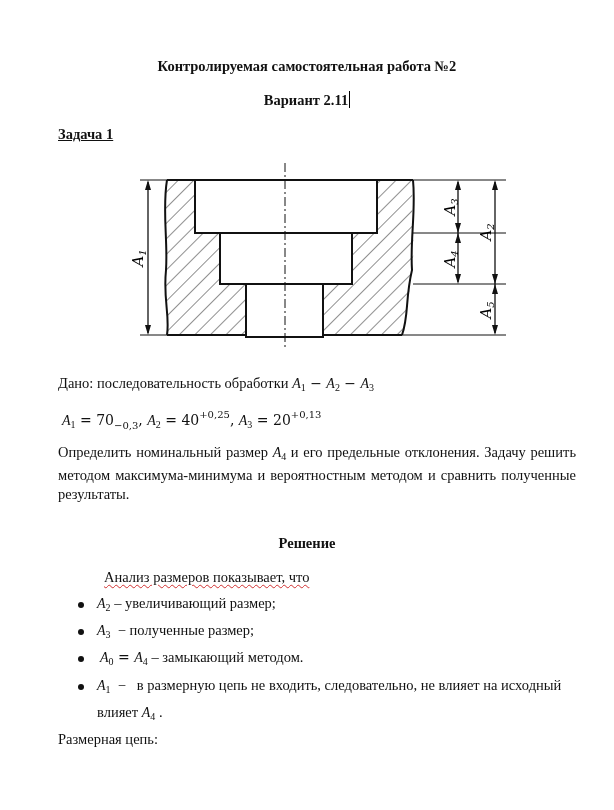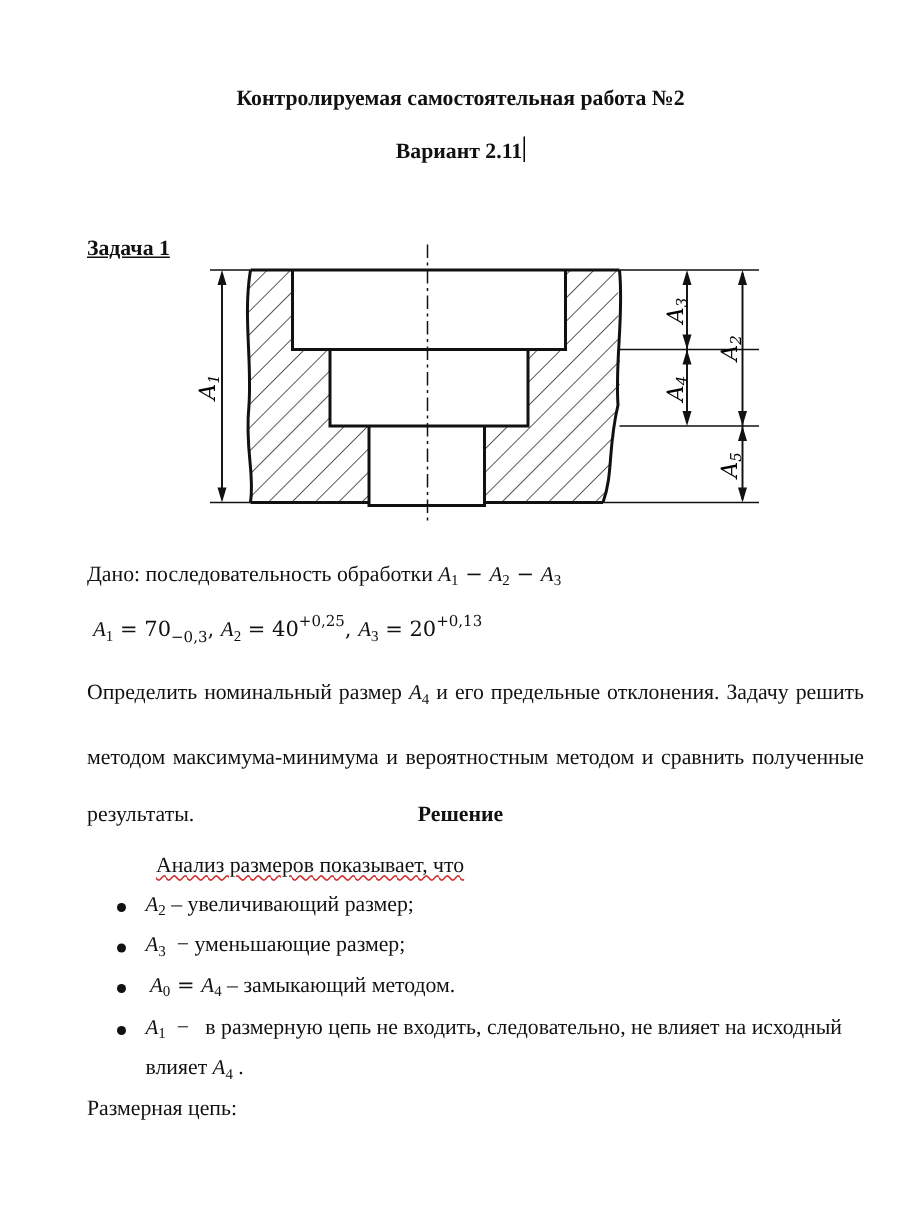--- a/index.html
+++ b/index.html
@@ -1,25 +1,25 @@
 <!DOCTYPE html>
 <html><head>
 <meta charset="utf-8">
 <style>
   html, body { margin:0; padding:0; background:#ffffff; }
   body { width:614px; height:810px; position:relative; overflow:hidden;
          font-family:"Liberation Serif", "DejaVu Serif", serif; color:#111; font-size:14.5px; }
   .abs { position:absolute; }
   .title { left:0; width:614px; text-align:center; font-weight:bold; font-size:14.5px; }
   .caret { display:inline-block; width:1px; height:17px; background:#000; vertical-align:-3px; margin-left:1px; }
-  .task { left:58px; top:126px; font-weight:bold; text-decoration:underline;margin-top:32px; }
+  .task { left:58px; top:126px; font-weight:bold; text-decoration:underline; }
   .m { font-family:Liberation Serif, serif; font-style:italic; font-size:14px; }
   .m sub { font-style:normal; font-size:10px; vertical-align:-3px; }
   .num { font-family:"DejaVu Serif", serif; font-style:normal; font-size:14px; }
-  .para { left:58px; width:518px; text-align:justify; line-height:38px; text-align-last:left; }
+  .para { left:58px; width:518px; text-align:justify; line-height:19px; text-align-last:left; }
   .squig { text-decoration: underline wavy #d03030; text-decoration-thickness:1px; text-underline-offset:2px;margin-left:46px; }
   .bullet { position:absolute; left:78px; width:6px; height:6px; border-radius:50%; background:#111; }
   .li { position:absolute; left:97px; }
   svg text { font-family:"DejaVu Serif", serif; font-style:italic; }
 </style>
 </head>
 <body>
 
 <div class="abs title" style="top:58px;">Контролируемая самостоятельная работа №2</div>
 <div class="abs title" style="top:91px;"><span>Вариант 2.11</span><span class="caret"></span></div>
@@ -95,21 +95,21 @@
 
 <div class="abs" style="left:58px; top:569px;"><span class="squig">Анализ размеров показывает, что</span></div>
 
 <div>
   <div>
     <span class="bullet" style="top:602px;"></span>
     <span class="li" style="top:595px;"><span class="m"><span>A</span><sub>2</sub></span><span> – увеличивающий размер;</span></span>
   </div>
   <div>
     <span class="bullet" style="top:629px;"></span>
-    <span class="li" style="top:622px;"><span class="m"><span>A</span><sub>3</sub></span><span style="white-space:pre;">  − уменьшающие размер;</span></span>
+    <span class="li" style="top:622px;"><span class="m"><span>A</span><sub>3</sub></span><span style="white-space:pre;">  − полученные размер;</span></span>
   </div>
   <div>
     <span class="bullet" style="top:656px;"></span>
     <span class="li" style="top:649px; left:100px;"><span class="m"><span>A</span><sub>0</sub></span><span class="num" style="white-space:pre;"> = </span><span class="m"><span>A</span><sub>4</sub></span><span> – замыкающий методом.</span></span>
   </div>
   <div>
     <span class="bullet" style="top:684px;"></span>
     <span class="li" style="top:677px;"><span class="m"><span>A</span><sub>1</sub></span><span style="white-space:pre;">  −   в размерную цепь не входить, следовательно, не влияет на исходный</span></span>
     <span class="li" style="top:704px;"><span>влияет </span><span class="m"><span>A</span><sub>4</sub></span><span> .</span></span>
   </div>

